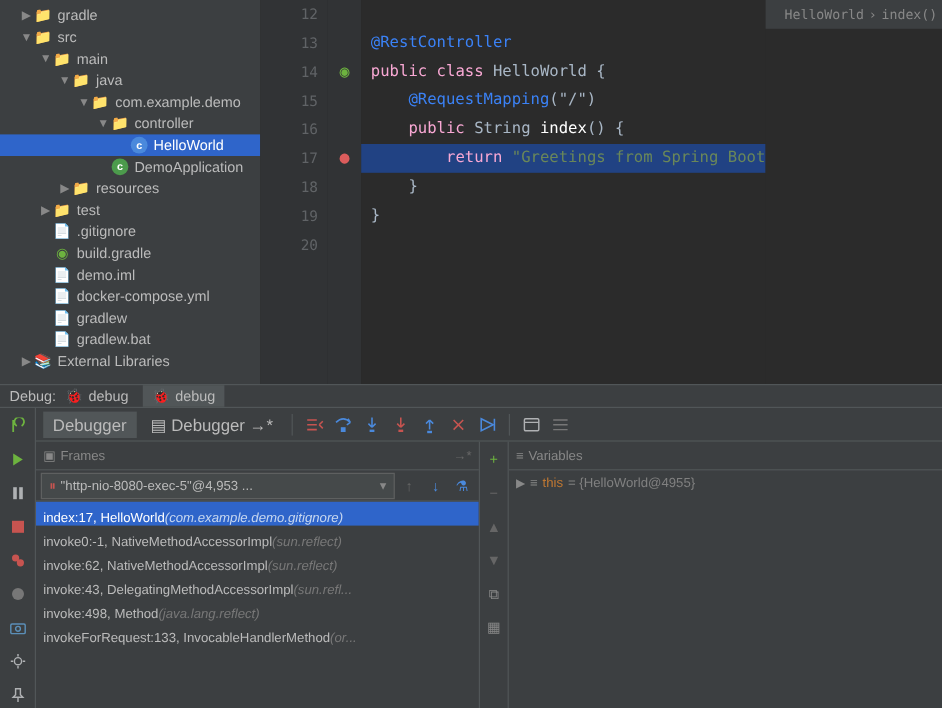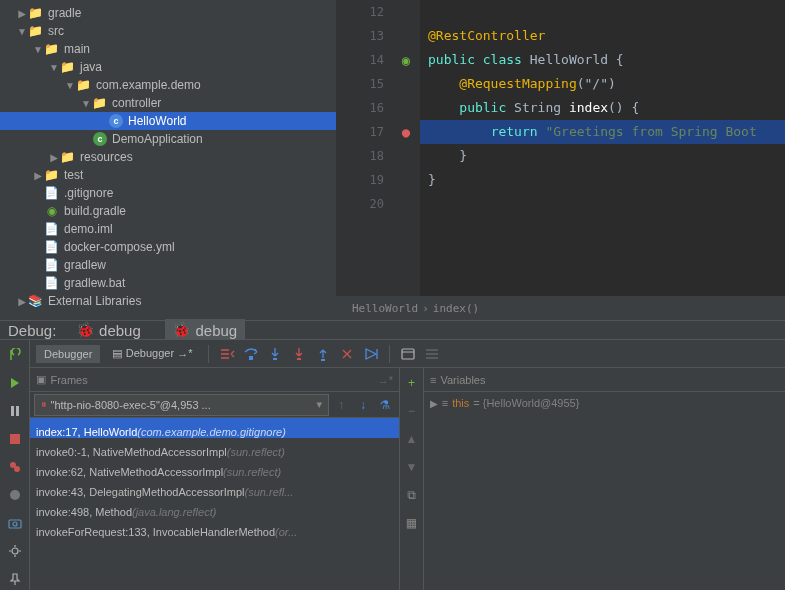--- a/index.html
+++ b/index.html
@@ -50,21 +50,20 @@
 }
 .folder-icon { color: #87939a; }
 .folder-icon.dark { color: #6b7278; }
 .java-icon { width: 14px; height: 14px; border-radius: 50%; background: #4a89dc; color: #fff; font-size: 9px; font-weight: bold; display: inline-flex; align-items: center; justify-content: center; }
 .spring-icon { color: #6db33f; }
 .file-icon { color: #87939a; }
 .editor {
   flex: 1;
   background: #2b2b2b;
   display: flex;
-  flex-direction: column;
   font-family: "Menlo", "Consolas", monospace;
   font-size: 13px;
 }
 .editor-body {
   flex: 1;
   display: flex;
   overflow: hidden;
 }
 .gutter {
   width: 56px;
@@ -86,22 +85,22 @@
 }
 .code-line {
   height: 24px;
   line-height: 24px;
   padding-left: 8px;
   white-space: pre;
 }
 .code-line.highlighted {
   background: #214283;
 }
-.kw { color: #5eead4; }
-.ann { color: #eab308; }
+.kw { color: #f9a8d4; }
+.ann { color: #3b82f6; }
 .cls { color: #a9b7c6; }
 .str { color: #6a8759; }
 .mtd { color: #ffffff; }
 .plain { color: #a9b7c6; }
 .breadcrumb {
   height: 24px;
   background: #3c3f41;
   color: #888;
   display: flex;
   align-items: center;
@@ -115,22 +114,21 @@
   display: flex;
   flex-direction: column;
 }
 .debug-header {
   height: 20px;
   display: flex;
   align-items: center;
   padding: 0 8px;
   border-top: 1px solid #515658;
   border-bottom: 1px solid #515658;
-  font-size: 15px;
-  gap: 12px;
+  font-size: 12px;
 }
 .debug-tab {
   padding: 2px 8px;
   margin-right: 4px;
   cursor: pointer;
   display: flex;
   align-items: center;
   gap: 4px;
 }
 .debug-tab.active-tab {
@@ -168,21 +166,21 @@
   height: 28px;
   background: #3c3f41;
   border-bottom: 1px solid #515658;
   display: flex;
   align-items: center;
   padding: 0 6px;
   gap: 4px;
 }
 .tool-tab {
   padding: 3px 8px;
-  font-size: 11px;
+  font-size: 14px;
   cursor: pointer;
   color: #bbb;
 }
 .tool-tab.active {
   background: #515658;
 }
 .tool-btn {
   width: 20px;
   height: 20px;
   display: flex;

